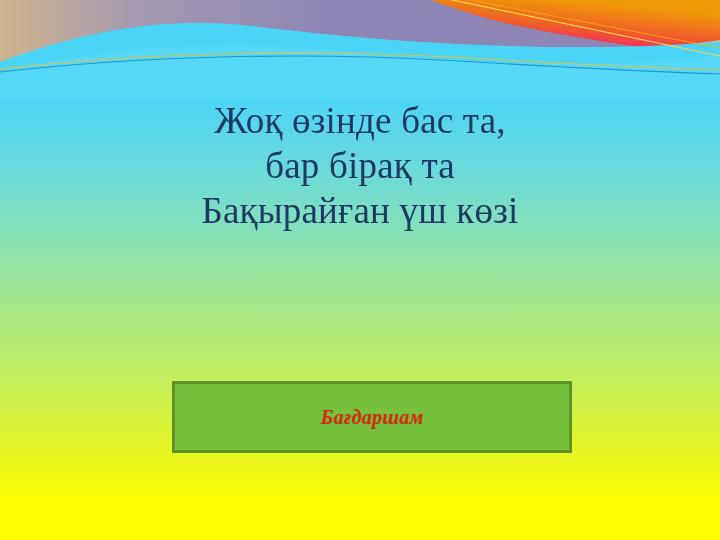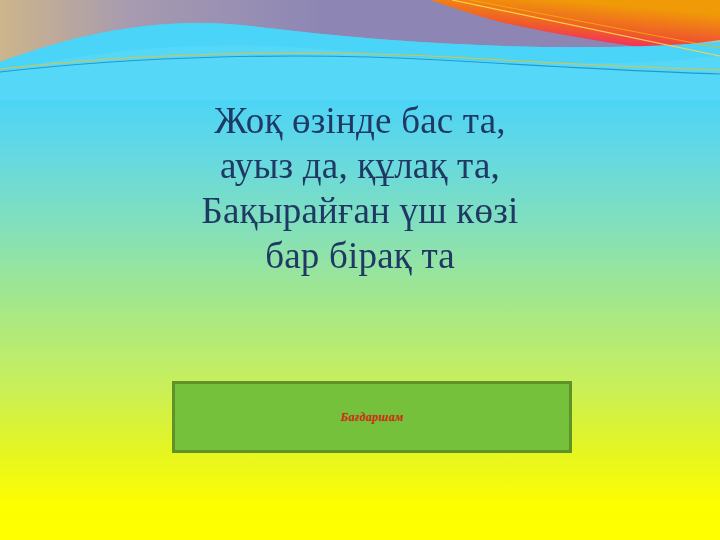--- a/index.html
+++ b/index.html
@@ -68,21 +68,21 @@
     border: 3px solid #5f9227;
     display: flex;
     align-items: center;
     justify-content: center;
   }
   #answer-label {
     color: #d92b14;
     font-family: "Liberation Serif", serif;
     font-style: italic;
     font-weight: bold;
-    font-size: 12px;
+    font-size: 20px;
     letter-spacing: 0.3px;
     text-shadow: 0 0 1px rgba(120,20,0,0.35);
   }
 </style>
 </head>
 <body>
 
 <div id="slide">
 
   <div id="banner-decoration">
@@ -119,22 +119,21 @@
 
       <path d="M0,72 C140,56 300,52 440,60 C560,67 650,72 720,74" fill="none" stroke="#1c9ad6" stroke-width="1.2"></path>
       <path d="M0,69 C140,53 300,49 450,57 C570,64 655,68 720,70" fill="none" stroke="#e0c23a" stroke-width="1"></path>
       <path d="M452,0 L720,56" fill="none" stroke="#ffd24a" stroke-width="1.2"></path>
       <path d="M470,0 L720,48" fill="none" stroke="#f4b400" stroke-width="0.8"></path>
     </svg>
   </div>
 
   <div id="poem-block">
     <span class="poem-line">Жоқ өзінде бас та,</span>
-    <span class="poem-line">ауыз да, құлақ та,</span>
+    <span class="poem-line">бар бірақ та</span>
     <span class="poem-line">Бақырайған үш көзі</span>
-    <span class="poem-line">бар бірақ та</span>
   </div>
 
   <div id="answer-box">
     <span id="answer-label">Бағдаршам</span>
   </div>
 
 </div>
 
 </body></html>

